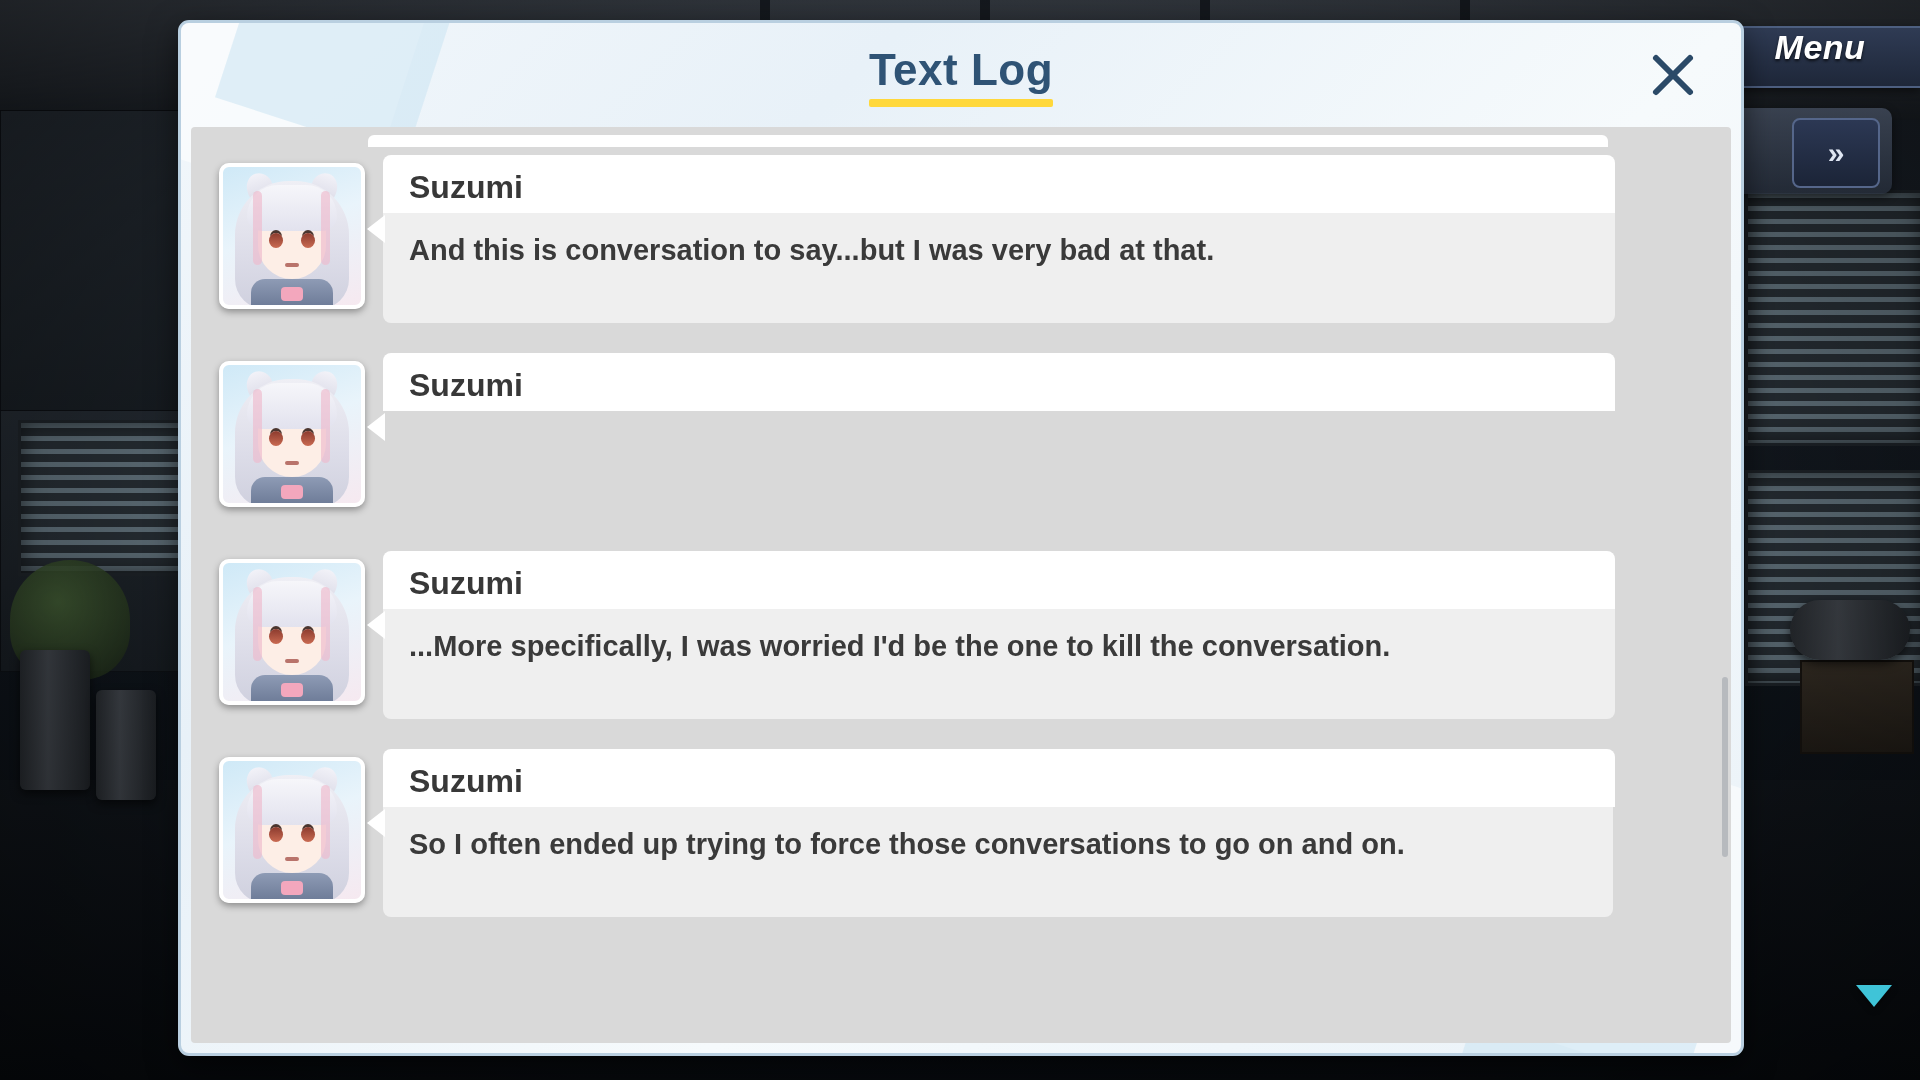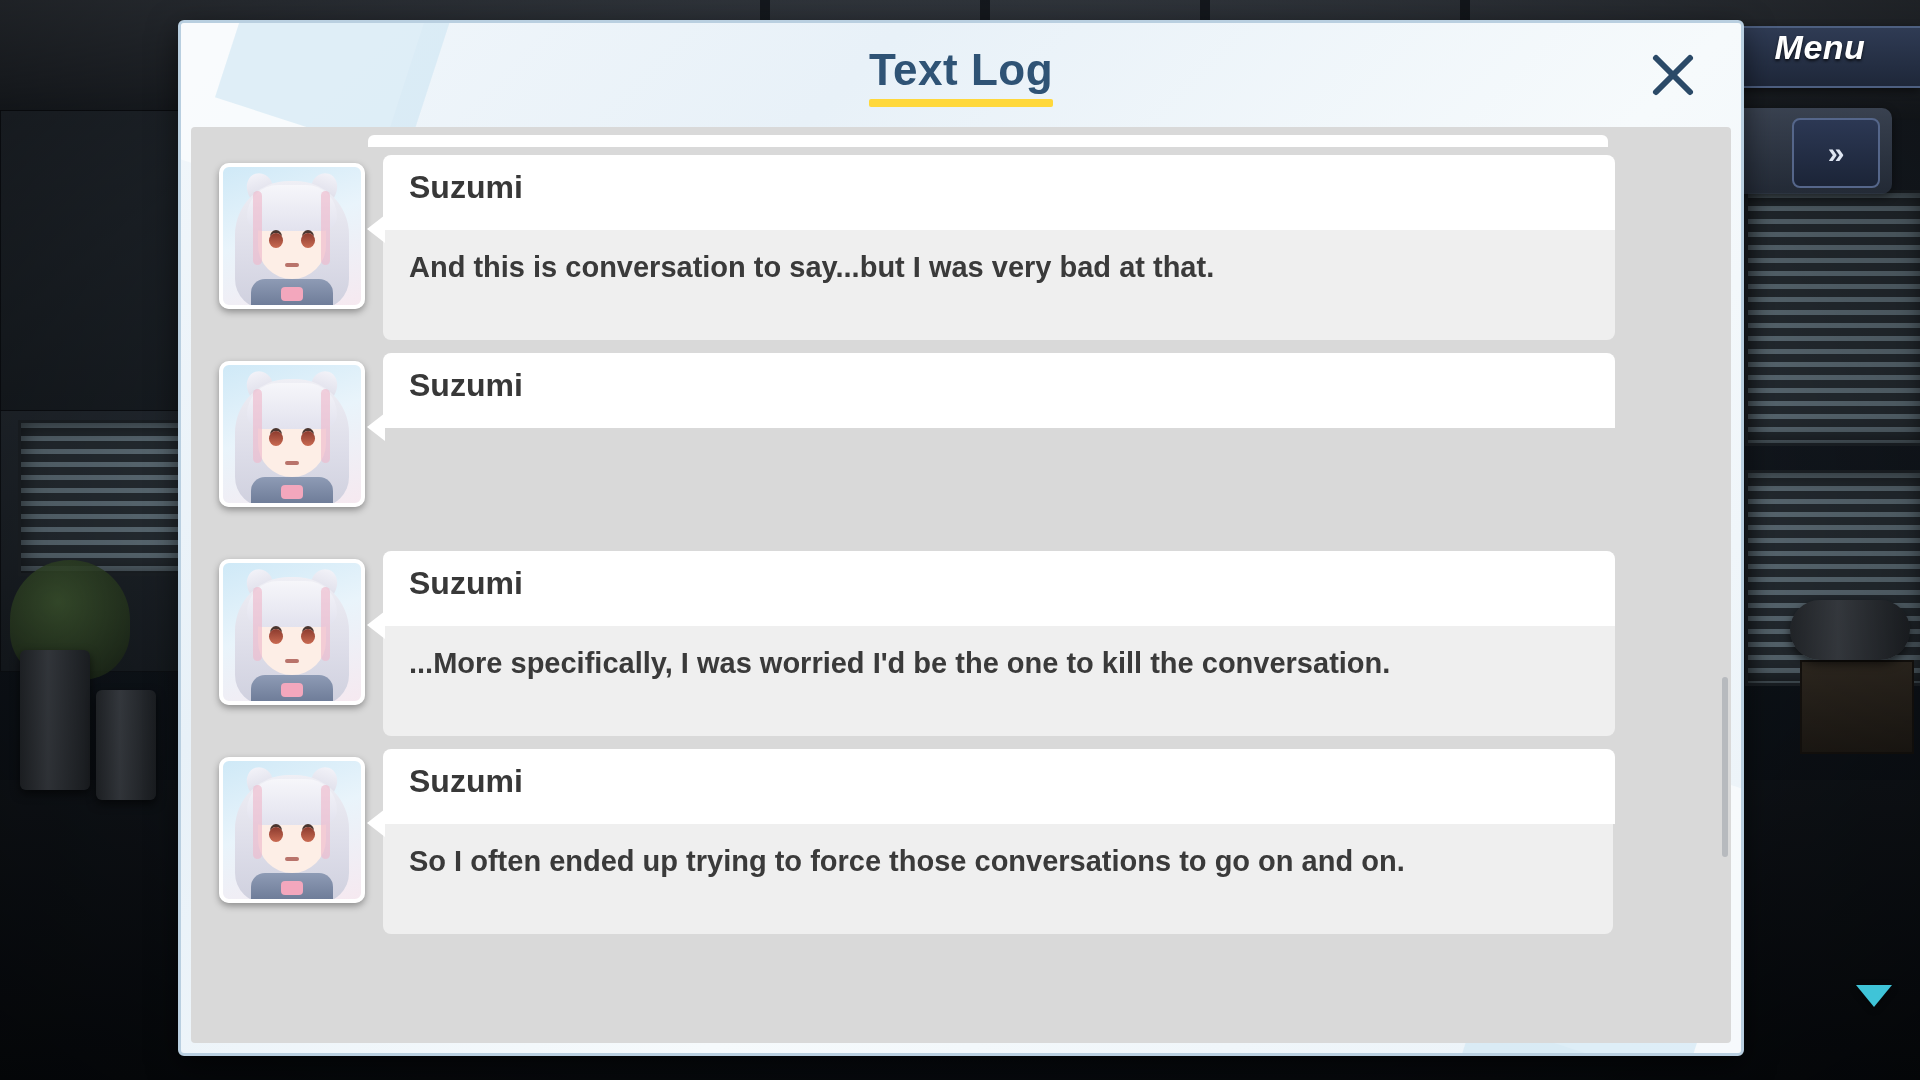--- a/index.html
+++ b/index.html
@@ -144,21 +144,21 @@
 
   
   .log-dialog {
     position: absolute;
     left: 178px;
     top: 20px;
     width: 1560px;
     height: 1030px;
     background: linear-gradient(135deg, #f2f7fb 0%, #e8f1f8 28%, #f6fafc 60%, #eaf2f8 100%);
     border: 3px solid #b9cfe0;
-    border-radius: 6px;
+    border-radius: 11px;
     box-shadow: 0 10px 30px rgba(0,0,0,.55);
     overflow: hidden;
   }
   
   .facet {
     position: absolute;
     background: rgba(255,255,255,.55);
     transform: rotate(18deg);
     pointer-events: none;
   }
@@ -316,21 +316,21 @@
     left: -16px;
     top: 60px;
     width: 0; height: 0;
     border-top: 14px solid transparent;
     border-bottom: 14px solid transparent;
     border-right: 18px solid #ffffff;
   }
   .bubble-name {
     background: #ffffff;
     border-radius: 8px 8px 0 0;
-    padding: 14px 26px 24px 26px;
+    padding: 14px 26px 7px 26px;
     color: #383838;
     font-size: 32px;
     font-weight: bold;
   }
   .bubble-text {
     background: #efefef;
     border-radius: 0 0 8px 8px;
     padding: 20px 26px 26px 26px;
     color: #3a3a3a;
     font-size: 29px;

